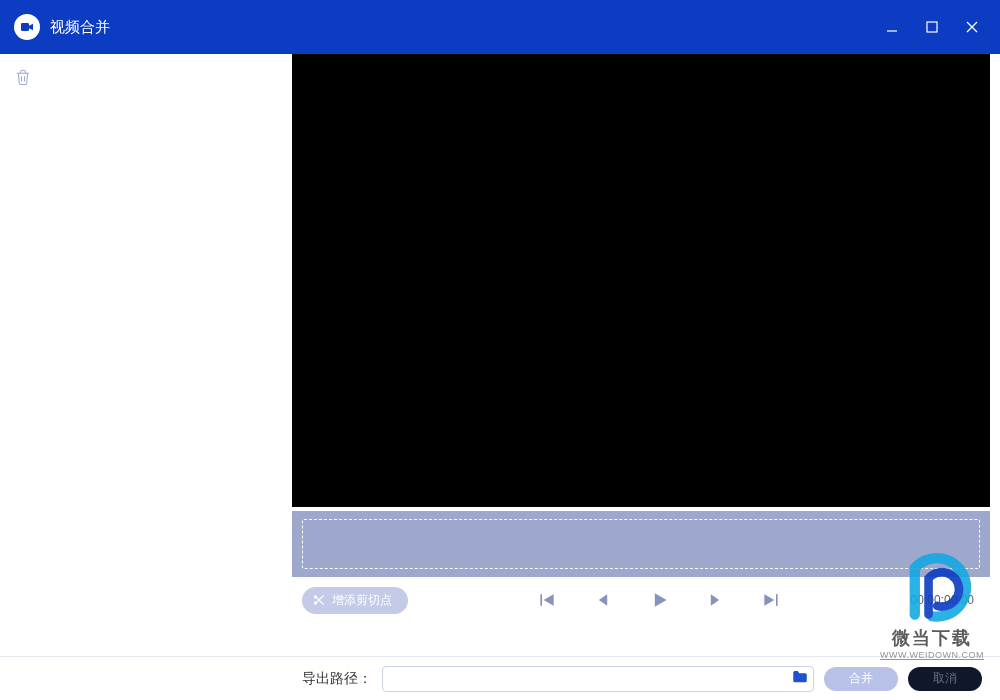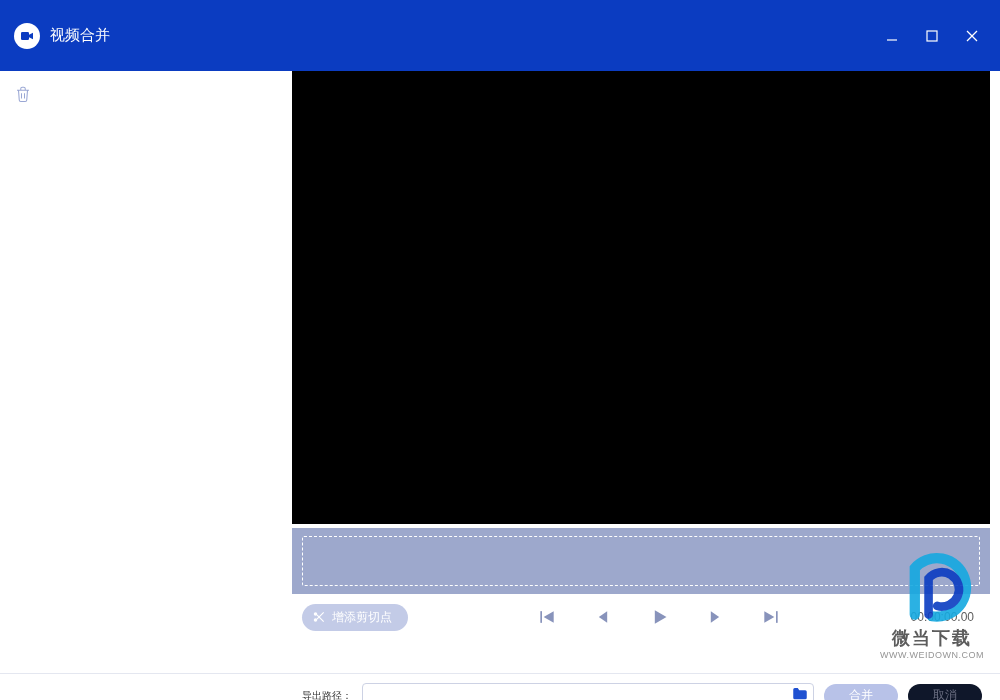--- a/index.html
+++ b/index.html
@@ -1,19 +1,19 @@
 <!DOCTYPE html>
 <html><head>
 <meta charset="utf-8">
 <style>
 * { margin: 0; padding: 0; box-sizing: border-box; font-family: "Microsoft YaHei", Arial, sans-serif; }
 html, body { width: 1000px; height: 700px; overflow: hidden; background: #fff; }
 
 .titlebar {
-  height: 71px;
+  height: 54px;
   background: #0b3cc1;
   display: flex;
   align-items: center;
   color: #fff;
   padding: 0 8px 0 14px;
 }
 .titlebar .app-icon {
   width: 26px; height: 26px; border-radius: 50%;
   background: #fff; margin-right: 10px;
   display: flex; align-items: center; justify-content: center;
@@ -94,21 +94,21 @@
 
 .footer {
   height: 44px;
   border-top: 1px solid #e4e7f0;
   display: flex;
   align-items: center;
   padding: 0 18px 0 0;
   gap: 10px;
 }
 .footer .lpad { width: 292px; }
-.footer .label { font-size: 10px; color: #333; white-space: nowrap; text-decoration: underline; }
+.footer .label { font-size: 14px; color: #333; white-space: nowrap; }
 .footer .pathrow {
   flex: 1;
   display: flex;
   align-items: center;
   border: 1px solid #cdd2e4;
   border-radius: 4px;
   height: 26px;
   padding: 0 4px 0 8px;
   background: #fff;
 }
@@ -128,21 +128,21 @@
 .wm {
   position: absolute;
   right: 8px; bottom: 40px;
   width: 120px;
   display: flex; flex-direction: column; align-items: center;
   pointer-events: none;
   opacity: 0.9;
 }
 .wm .logo { width: 86px; height: 86px; }
 .wm .t1 { font-size: 18px; font-weight: 700; color: #4b4b4b; letter-spacing: 2px; margin-top: -4px;}
-.wm .t2 { font-size: 9px; color: #8a8a8a; letter-spacing: 0.5px; }
+.wm .t2 { font-size: 9px; color: #8a8a8a; letter-spacing: 0.5px; text-decoration: underline; }
 </style>
 </head>
 <body>
 
 <div class="titlebar">
   <div class="app-icon">
     <svg viewBox="0 0 24 24">
         <rect x="3" y="6" width="12" height="12" rx="2" fill="#0b3cc1"></rect>
         <path d="M15 10 L21 7 L21 17 L15 14 Z" fill="#0b3cc1"></path>
       </svg>

